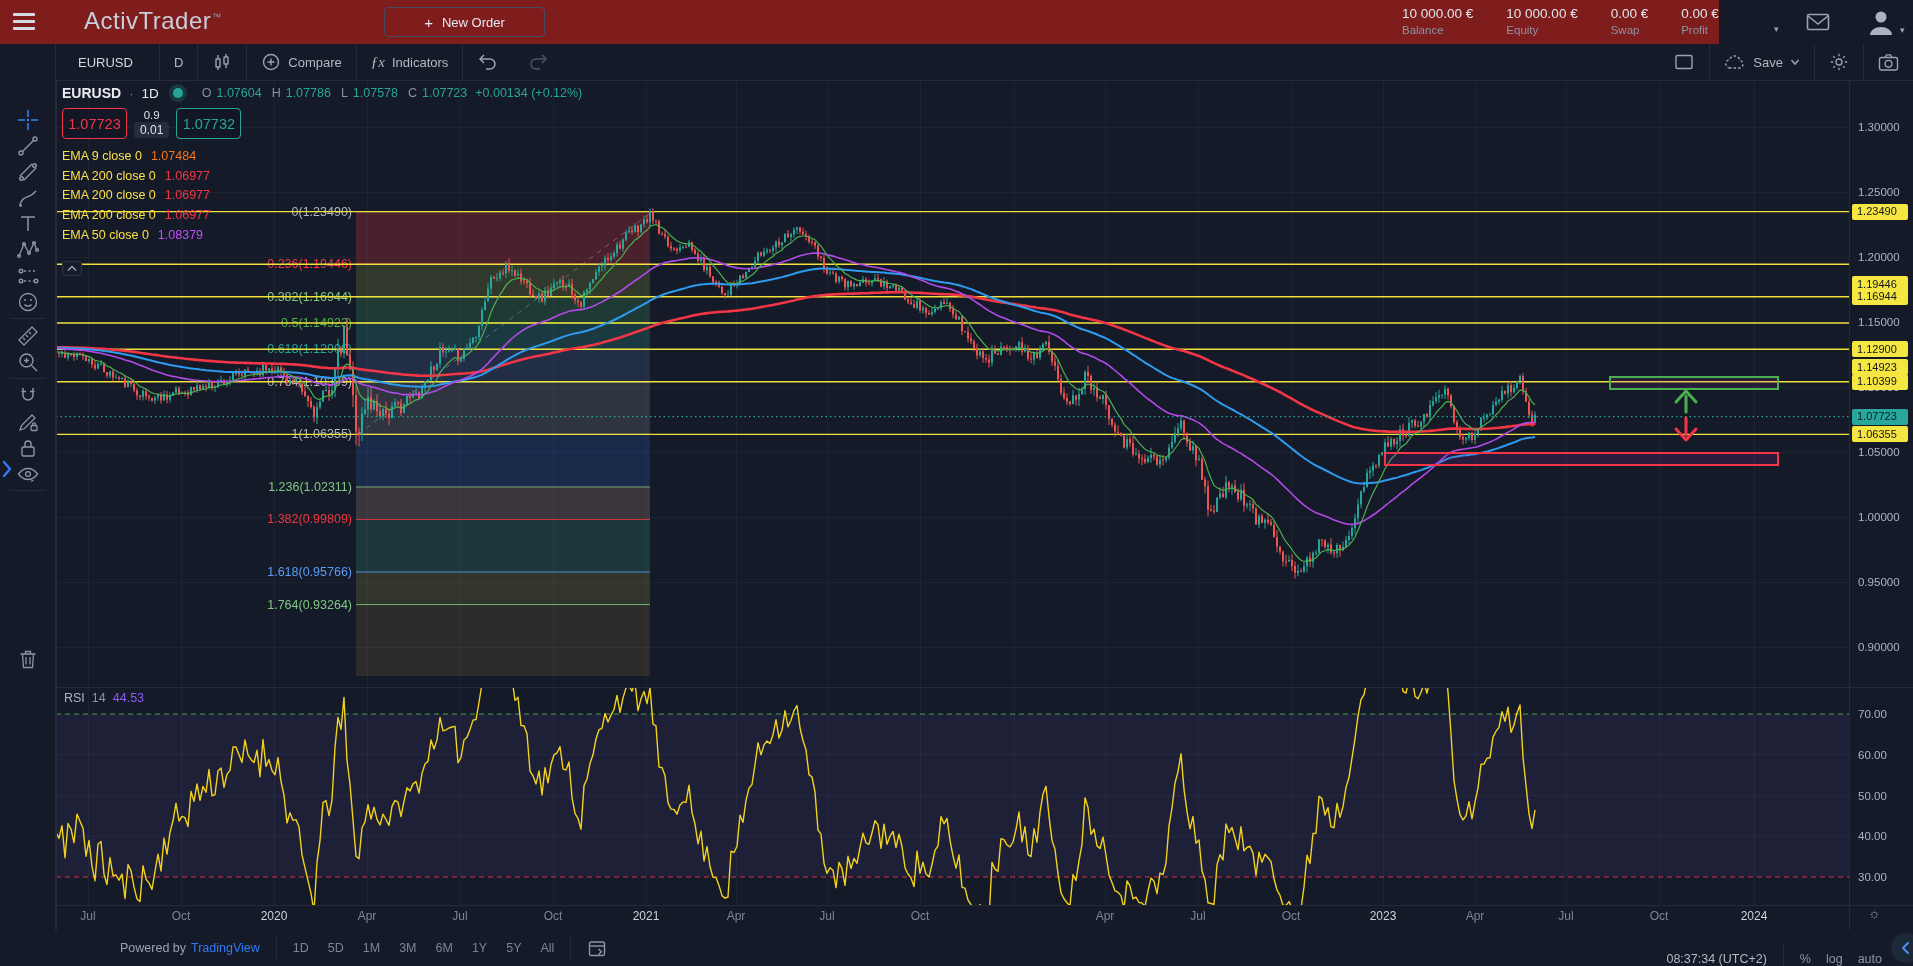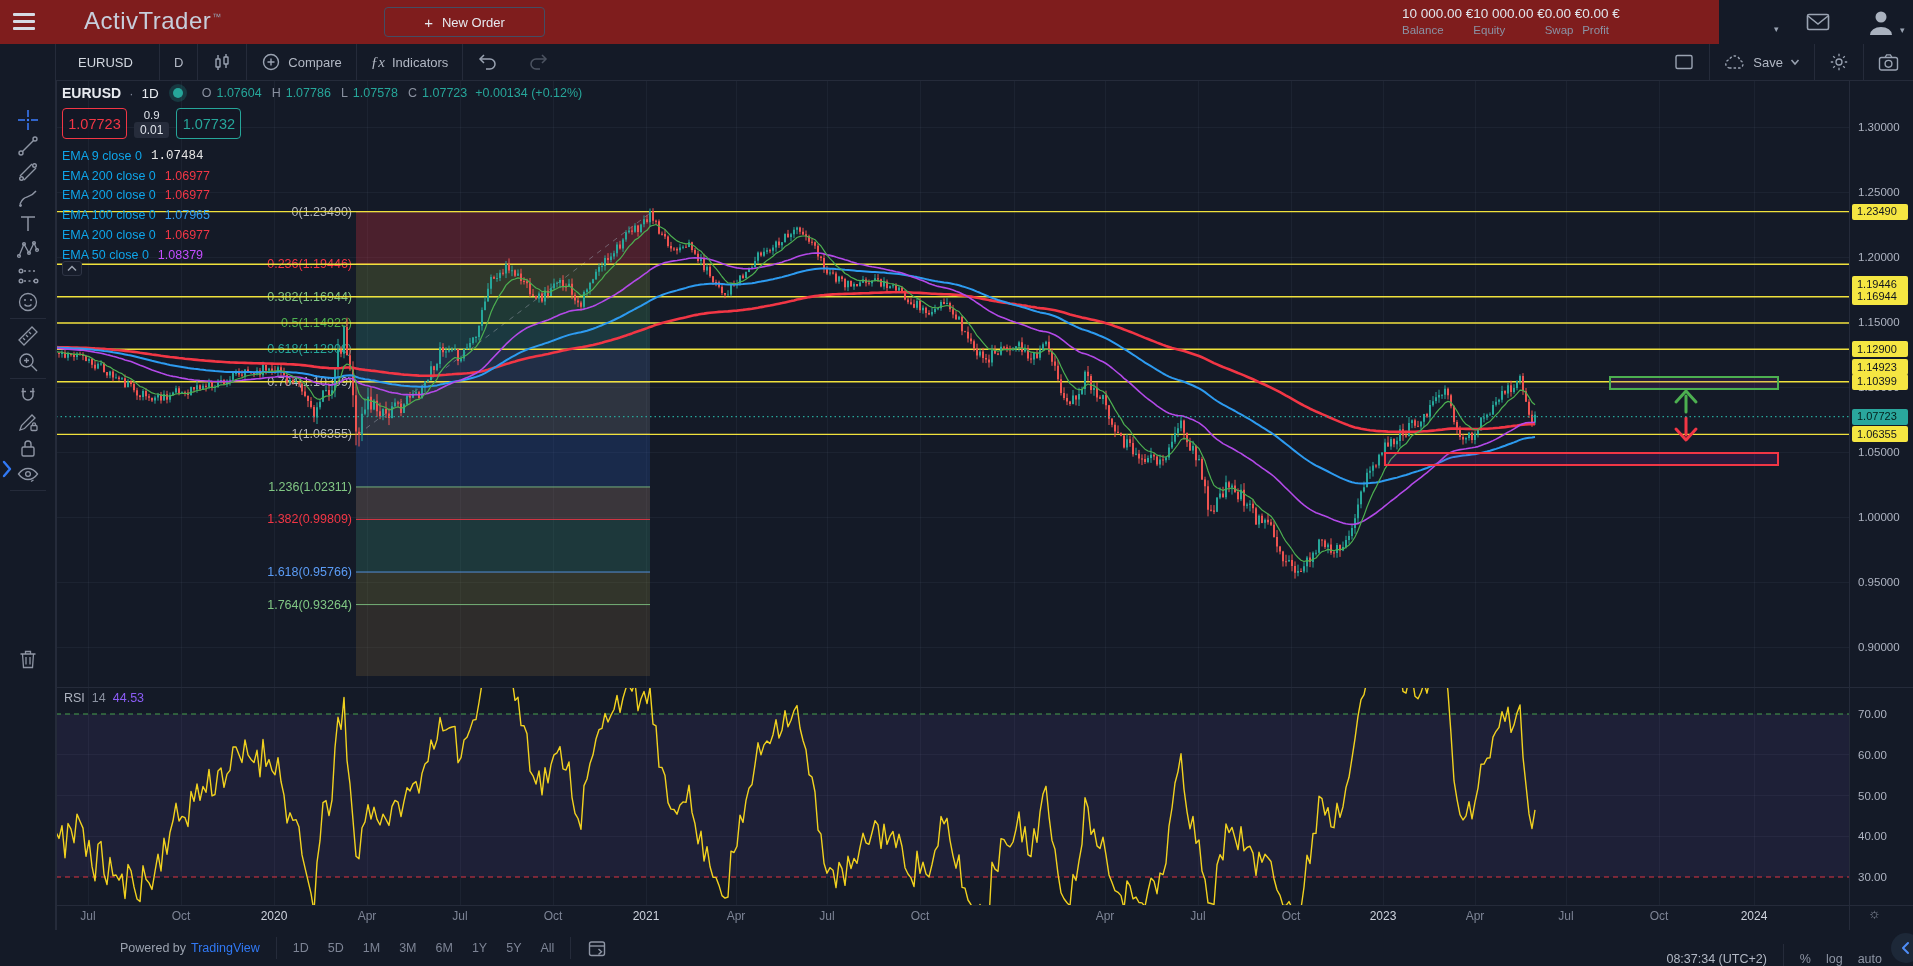--- a/index.html
+++ b/index.html
@@ -11,21 +11,21 @@
 
 #topbar{position:absolute;left:0;top:0;width:1719px;height:44px;background:#7f1d1d;z-index:12}
 #menu-btn{position:absolute;left:13px;top:13px;width:22px;height:17px;display:flex;flex-direction:column;justify-content:space-between;cursor:pointer}
 #menu-btn span{display:block;height:3px;background:#d6dbe4;border-radius:1px}
 #logo{position:absolute;left:84px;top:7px;font-size:24px;font-weight:300;color:#c7cedb;letter-spacing:.5px}
 #logo sup{font-size:9px;color:#97a0b0;margin-left:1px}
 #new-order{position:absolute;left:384px;top:7px;width:161px;height:30px;background:transparent;
   border:1px solid #434d63;border-radius:4px;color:#e6e9ef;font-size:13px;font-family:inherit;
   display:flex;align-items:center;justify-content:center;gap:9px;cursor:pointer}
 #new-order .plus{font-size:15px;color:#e6e9ef}
-#stats{position:absolute;left:1402px;top:6px;display:flex;}
+#stats{position:absolute;left:1402px;top:6px;display:flex;gap:33px}
 .stat .v{font-size:13.5px;color:#e0e4eb}
 .stat .l{font-size:11.5px;color:#8a93a5;margin-top:3px}
 #profit-caret{position:absolute;left:1774px;top:24px;font-size:9px;color:#9aa3b2}
 #mail-icon{position:absolute;left:1806px;top:11px}
 #avatar{position:absolute;left:1866px;top:7px}
 #avatar-caret{position:absolute;left:1900px;top:25px;font-size:9px;color:#9aa3b2}
 
 #toolbar{position:absolute;left:56px;top:44px;width:1857px;height:36px;background:#141a27;z-index:12;
   display:flex;align-items:center;font-size:13px;color:#b2b8c4}
 .titem{display:flex;align-items:center;gap:7px;height:100%;padding:0 14px;cursor:pointer;white-space:nowrap}
@@ -54,21 +54,21 @@
 #bidask{display:flex;align-items:center;gap:7px;margin-top:7px}
 .pbox{width:65px;height:31px;border:1px solid;border-radius:4px;display:flex;align-items:center;justify-content:center;
   font-size:14.5px;background:rgba(19,24,38,.85);cursor:pointer}
 .pbox.sell{border-color:#f23645;color:#f23645}
 .pbox.buy{border-color:#26a69a;color:#26a69a}
 .spread{display:flex;flex-direction:column;align-items:center;justify-content:center;gap:1px}
 .spread .sv{font-size:11.5px;color:#dfe3ea}
 .spread .lot{font-size:12px;color:#dfe3ea;background:#262c3b;border-radius:3px;padding:1px 6px}
 #ema-rows{margin-top:7px}
 .ema-row{height:19.8px;display:flex;align-items:center;gap:9px;font-size:12.5px}
-.ema-row .lab{color:#0ea5e9}
+.ema-row .lab{color:#fde047}
 #collapse-btn{position:absolute;left:62px;top:261px;width:20px;height:15px;border:1px solid #2f3545;border-radius:3px;
   z-index:5;display:flex;align-items:center;justify-content:center;cursor:pointer;background:#171d2b}
 
 #rsi-legend{position:absolute;left:64px;top:691px;z-index:5;display:flex;gap:7px;font-size:12.5px;align-items:center}
 #rsi-legend .rlab{color:#aeb4c0}
 #rsi-legend .rper{color:#8a91a0}
 #rsi-legend .rval{color:#8b5cf6}
 
 .pl{position:absolute;left:1858px;transform:translateY(-50%);font-size:11.5px;color:#aeb4c2}
 .plbox{position:absolute;left:1852px;transform:translateY(-50%);font-size:11px;color:#10151f;background:#f5e642;
@@ -515,33 +515,29 @@
       <span class="sv">0.9</span>
       <span class="lot">0.01</span>
     </div>
     <div class="pbox buy">
         <span>1.07732</span>
       </div>
   </div>
   <div id="ema-rows">
       <div class="ema-row">
         <span class="lab">EMA 9 close 0</span>
-        <span class="val" style="color: #e5e5e5; font-family: Liberation Mono, monospace;">1.07484</span>
+        <span class="val" style="color: #f97316;">1.07484</span>
       </div>
       <div class="ema-row">
         <span class="lab">EMA 200 close 0</span>
         <span class="val" style="color: rgb(242, 54, 69);">1.06977</span>
       </div>
       <div class="ema-row">
         <span class="lab">EMA 200 close 0</span>
         <span class="val" style="color: rgb(242, 54, 69);">1.06977</span>
-      </div>
-      <div class="ema-row">
-        <span class="lab">EMA 100 close 0</span>
-        <span class="val" style="color: rgb(45, 155, 240);">1.07965</span>
       </div>
       <div class="ema-row">
         <span class="lab">EMA 200 close 0</span>
         <span class="val" style="color: rgb(242, 54, 69);">1.06977</span>
       </div>
       <div class="ema-row">
         <span class="lab">EMA 50 close 0</span>
         <span class="val" style="color: rgb(196, 77, 255);">1.08379</span>
       </div>
     </div>

